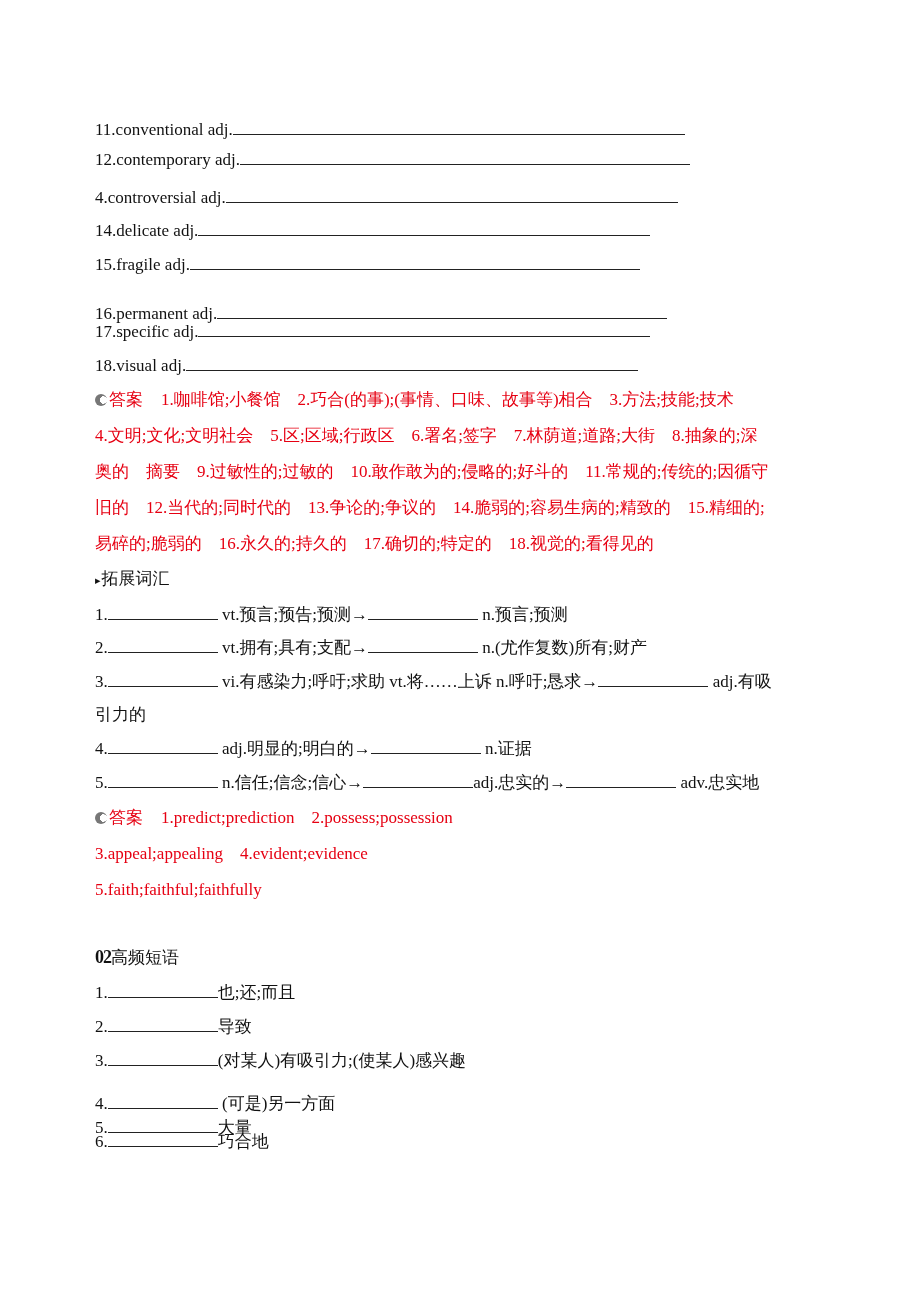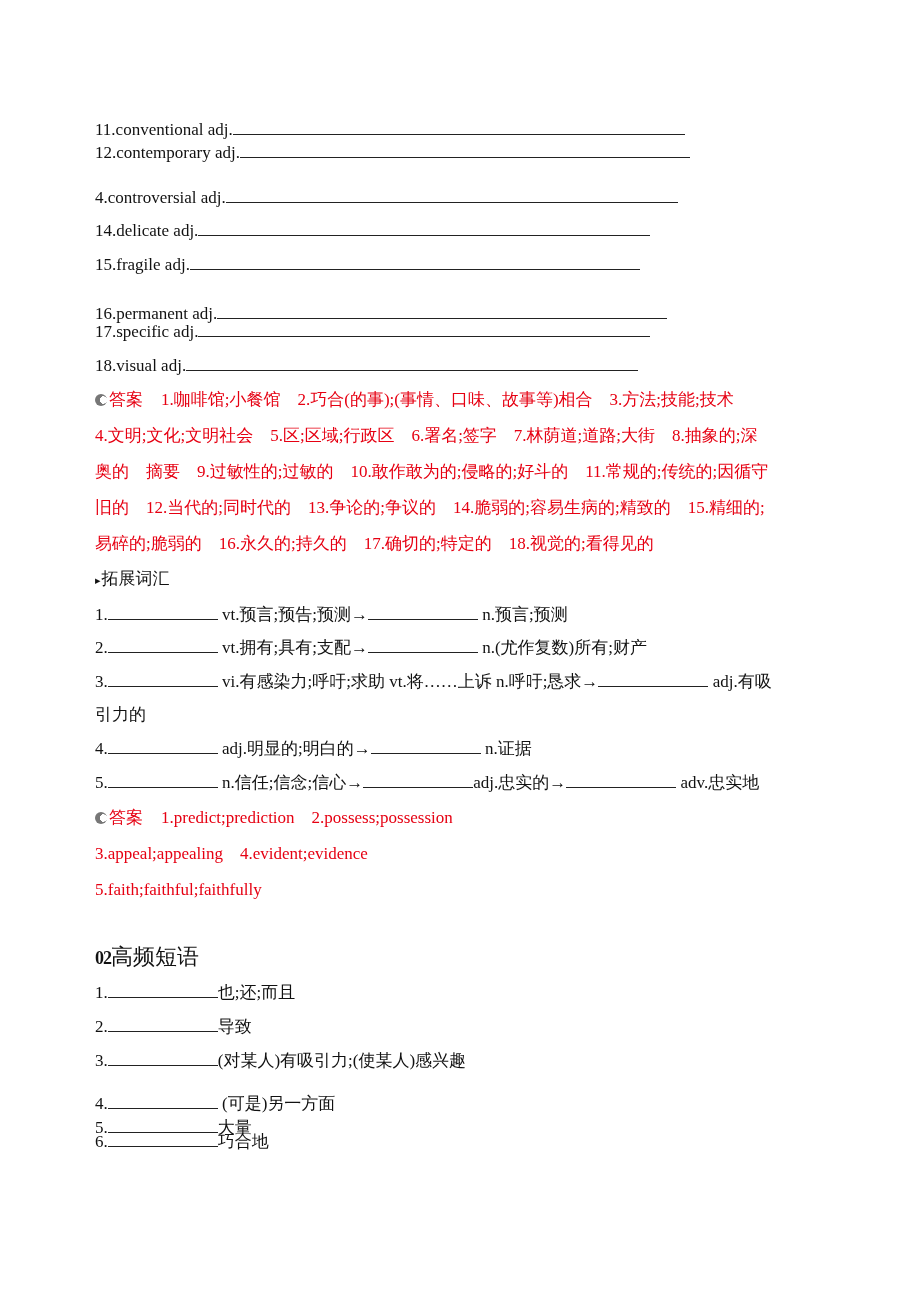--- a/index.html
+++ b/index.html
@@ -7,27 +7,27 @@
          font-family: "Liberation Serif", "DejaVu Serif", serif; color: #111; }
   .line { position: absolute; left: 95px; font-size: 17px; line-height: 22px; white-space: nowrap; }
   .blank { display: inline-block; border-bottom: 1px solid #222; height: 16px; vertical-align: baseline; }
   .red { color: #e60012; }
   .ans-icon { display: inline-block; width: 12px; height: 12px; border-radius: 50%;
               background: radial-gradient(circle at 70% 50%, #fff 0 35%, transparent 36%), #777;
               vertical-align: middle; margin-right: 2px; position: relative; top: -1px; }
   .gap { display: inline-block; width: 18px; }
   .tri { font-size: 11px; margin-right: 1px; }
   .sec-num { font-weight: bold; font-size: 18px; letter-spacing: -1px; }
-  .sec-title { font-size: 22px; }
+  .sec-title { font-size: 17px; }
 </style>
 </head>
 <body>
 
 <div class="line" style="top:118px"><span>11.conventional adj.</span><span class="blank" style="width:452px"></span></div>
-<div class="line" style="top:141px"><span>12.contemporary adj.</span><span class="blank" style="width:450px"></span></div>
+<div class="line" style="top:148px"><span>12.contemporary adj.</span><span class="blank" style="width:450px"></span></div>
 <div class="line" style="top:186px"><span>4.controversial adj.</span><span class="blank" style="width:452px"></span></div>
 <div class="line" style="top:219px"><span>14.delicate adj.</span><span class="blank" style="width:452px"></span></div>
 <div class="line" style="top:253px"><span>15.fragile adj.</span><span class="blank" style="width:450px"></span></div>
 <div class="line" style="top:302px"><span>16.permanent adj.</span><span class="blank" style="width:450px"></span></div>
 <div class="line" style="top:320px"><span>17.specific adj.</span><span class="blank" style="width:452px"></span></div>
 <div class="line" style="top:354px"><span>18.visual adj.</span><span class="blank" style="width:452px"></span></div>
 
 <div class="line red" style="top:389px"><span class="ans-icon"></span><span>答案</span><span class="gap"></span><span>1.咖啡馆;小餐馆　2.巧合(的事);(事情、口味、故事等)相合　3.方法;技能;技术</span></div>
 <div class="line red" style="top:425px"><span>4.文明;文化;文明社会　5.区;区域;行政区　6.署名;签字　7.林荫道;道路;大街　8.抽象的;深</span></div>
 <div class="line red" style="top:461px"><span>奥的　摘要　9.过敏性的;过敏的　10.敢作敢为的;侵略的;好斗的　11.常规的;传统的;因循守</span></div>

